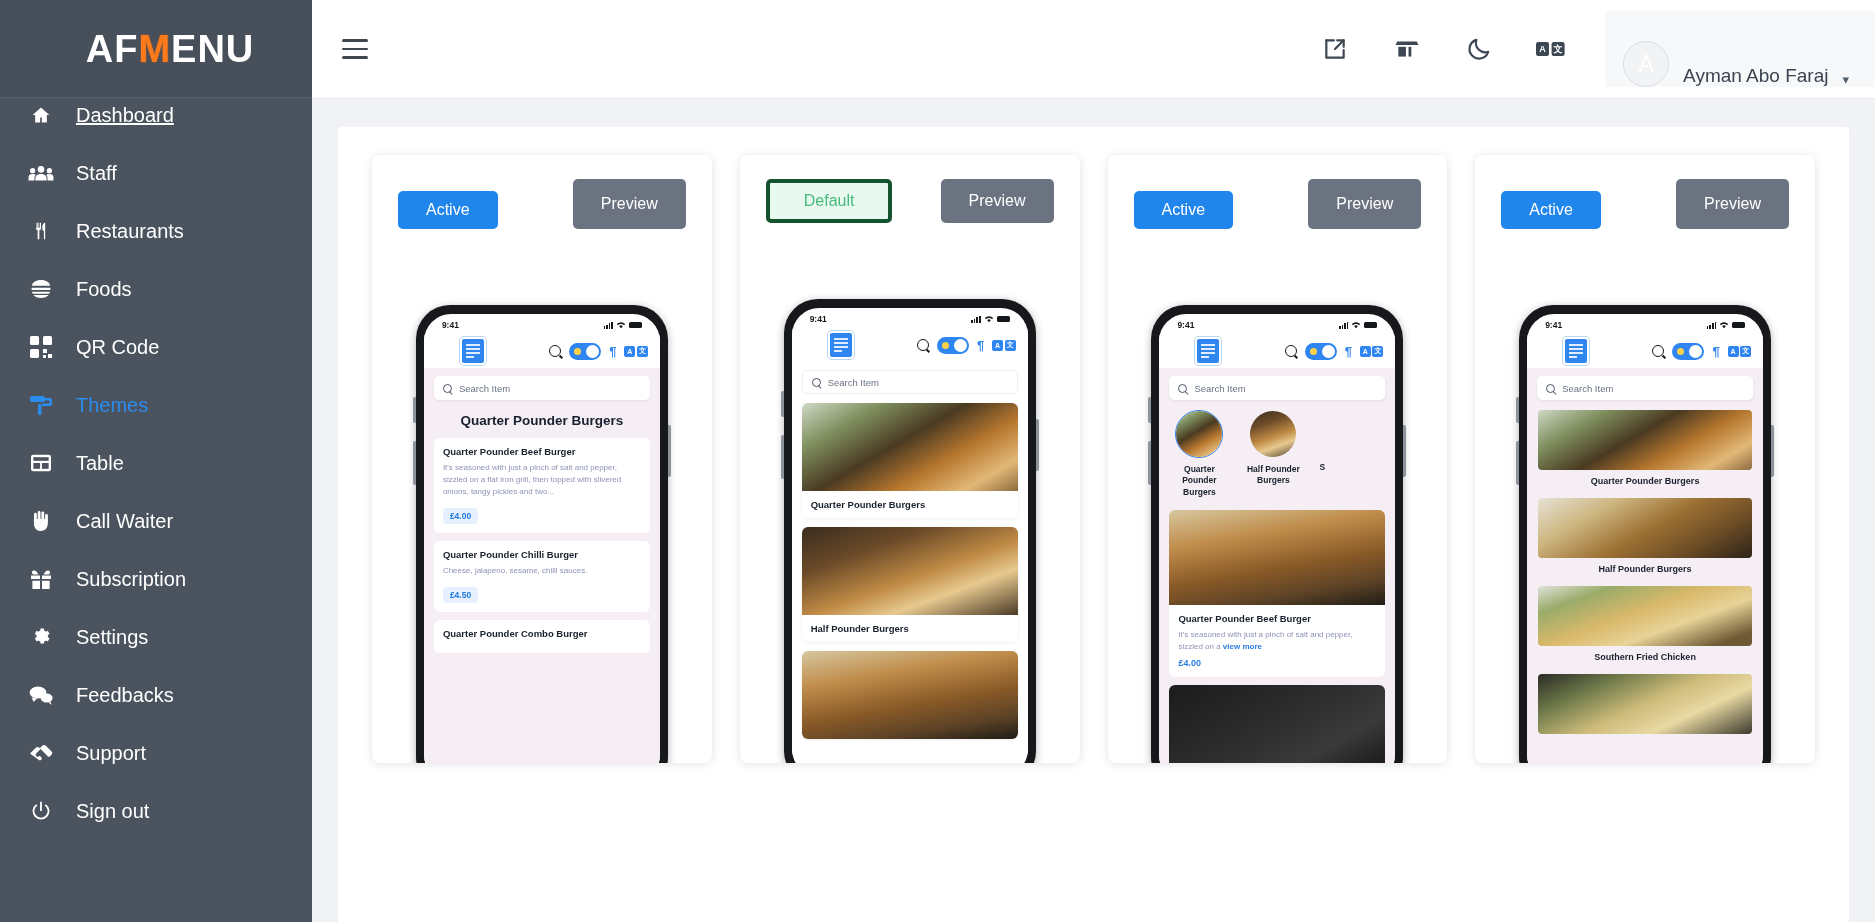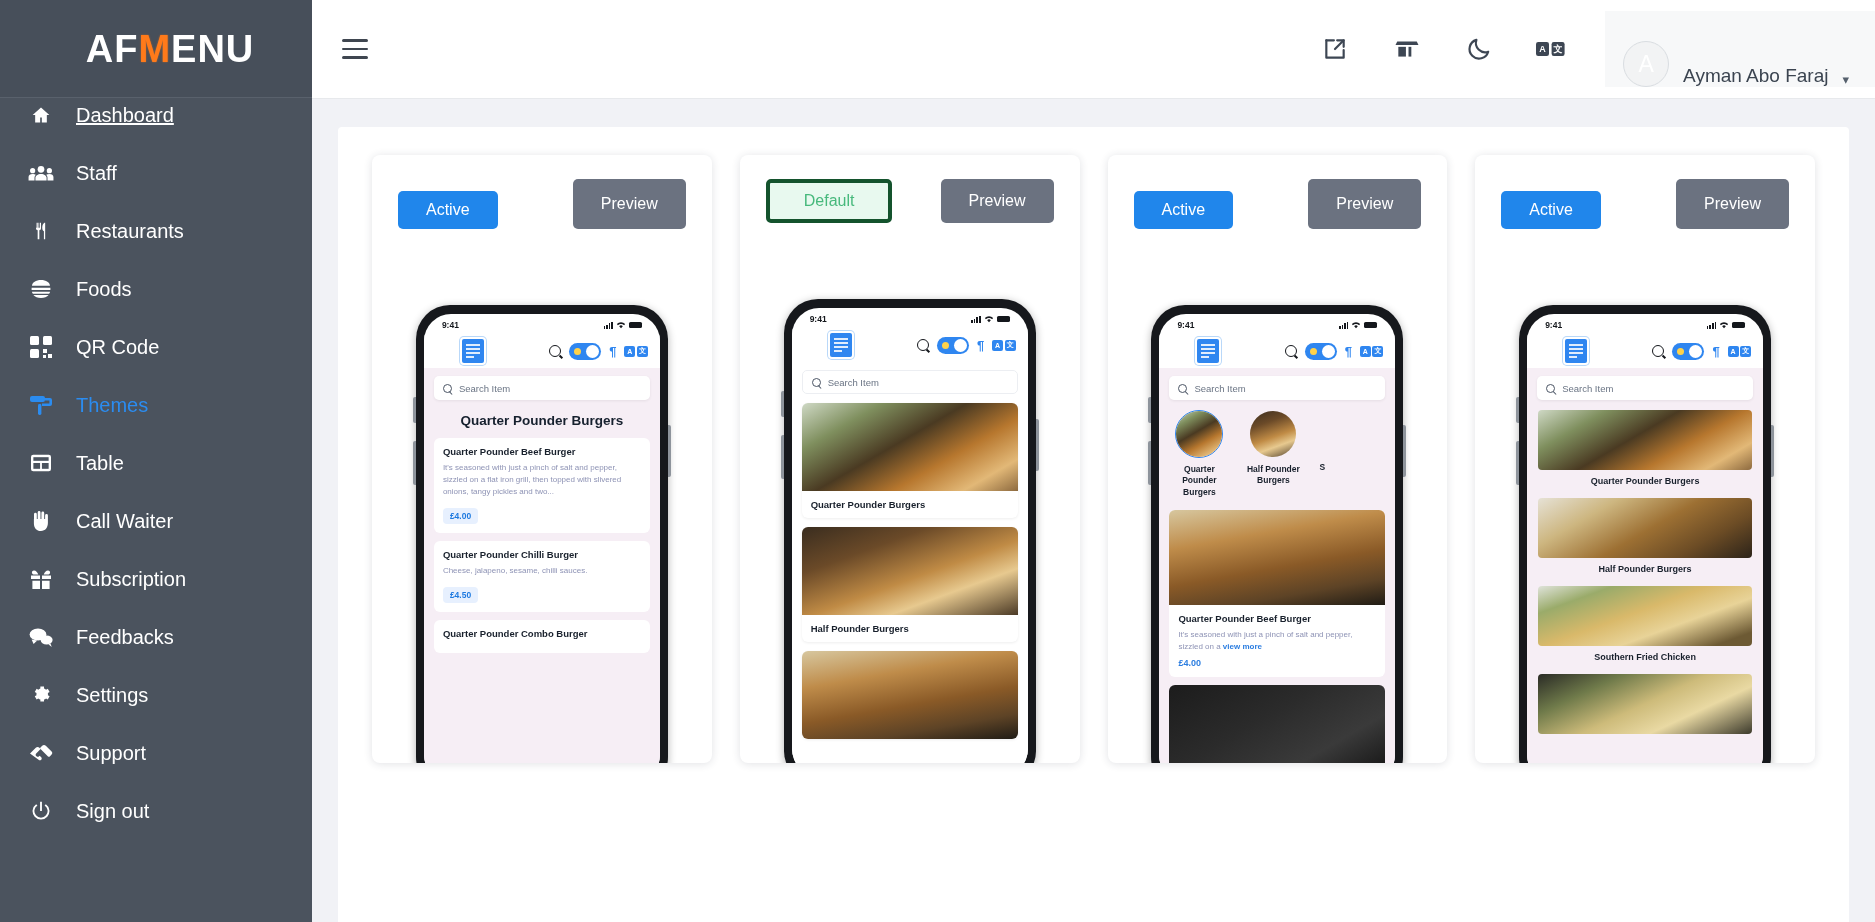--- a/index.html
+++ b/index.html
@@ -301,37 +301,37 @@
         <span class="ic">
           <svg width="22" height="22" viewBox="0 0 22 22" fill="#fff">
               <path d="M4 2.4C2.6 2.4 1.6 3.6 2 4.9c.3 1 1.3 1.5 2.3 1.5h4C7.5 4.4 6 2.4 4 2.4zm14 0c-2 0-3.5 2-4.3 4h4c1 0 2-.5 2.3-1.5.4-1.3-.6-2.5-2-2.5zM1 7.6h9v3.4H1zm11 0h9v3.4h-9zM2.4 12.8h7.6V21H2.4zm9.6 0h7.6V21H12z"></path>
             </svg>
         </span>
         <span class="navlabel">Subscription</span>
       </div>
 
       <div class="navitem">
         <span class="ic">
+          <svg width="22" height="22" viewBox="0 0 24 24" fill="#fff">
+              <path d="M12 8.4a3.6 3.6 0 1 0 0 7.2 3.6 3.6 0 0 0 0-7.2zm9.4 5-1.9-1.1a7.6 7.6 0 0 0 0-2.6l1.9-1.1-2-3.4-1.9 1.1a7.6 7.6 0 0 0-2.2-1.3V2.8h-4V5a7.6 7.6 0 0 0-2.2 1.3L7.2 5.2l-2 3.4 1.9 1.1a7.6 7.6 0 0 0 0 2.6l-1.9 1.1 2 3.4 1.9-1.1a7.6 7.6 0 0 0 2.2 1.3v2.2h4V17a7.6 7.6 0 0 0 2.2-1.3l1.9 1.1z"></path>
+            </svg>
+        </span>
+        <span class="navlabel">Settings</span>
+      </div>
+
+      <div class="navitem">
+        <span class="ic">
           <svg width="24" height="20" viewBox="0 0 24 20" fill="#fff">
               <ellipse cx="9" cy="7.6" rx="8.4" ry="6"></ellipse>
               <path d="M2.6 12.4 4.6 17l3.6-3.6z"></path>
               <ellipse cx="17.6" cy="13" rx="6" ry="4.6"></ellipse>
               <path d="M21.4 16.4 22.8 20l-3.2-2.6z"></path>
             </svg>
         </span>
         <span class="navlabel">Feedbacks</span>
-      </div>
-
-      <div class="navitem">
-        <span class="ic">
-          <svg width="22" height="22" viewBox="0 0 24 24" fill="#fff">
-              <path d="M12 8.4a3.6 3.6 0 1 0 0 7.2 3.6 3.6 0 0 0 0-7.2zm9.4 5-1.9-1.1a7.6 7.6 0 0 0 0-2.6l1.9-1.1-2-3.4-1.9 1.1a7.6 7.6 0 0 0-2.2-1.3V2.8h-4V5a7.6 7.6 0 0 0-2.2 1.3L7.2 5.2l-2 3.4 1.9 1.1a7.6 7.6 0 0 0 0 2.6l-1.9 1.1 2 3.4 1.9-1.1a7.6 7.6 0 0 0 2.2 1.3v2.2h4V17a7.6 7.6 0 0 0 2.2-1.3l1.9 1.1z"></path>
-            </svg>
-        </span>
-        <span class="navlabel">Settings</span>
       </div>
 
       <div class="navitem">
         <span class="ic">
           <svg width="24" height="18" viewBox="0 0 24 18" fill="#fff">
               <path d="M1 9.6 6.8 3.8c1-1 2.6-1 3.6 0l1.2 1.2-4.4 4.4c-.7.7-.7 1.9 0 2.6l.3.3c.7.7 1.9.7 2.6 0l.6-.6 1.5 1.5c.7.7.7 1.9 0 2.6-.7.7-1.9.7-2.6 0L1 9.6z"></path>
               <path d="M22.6 7.6 16.8 1.8c-1-1-2.6-1-3.6 0l-2.4 2.4 8.2 8.2c.5.5 1.3.5 1.8 0l1.8-1.8c.9-.9.9-1.9 0-3z"></path>
             </svg>
         </span>
         <span class="navlabel">Support</span>

